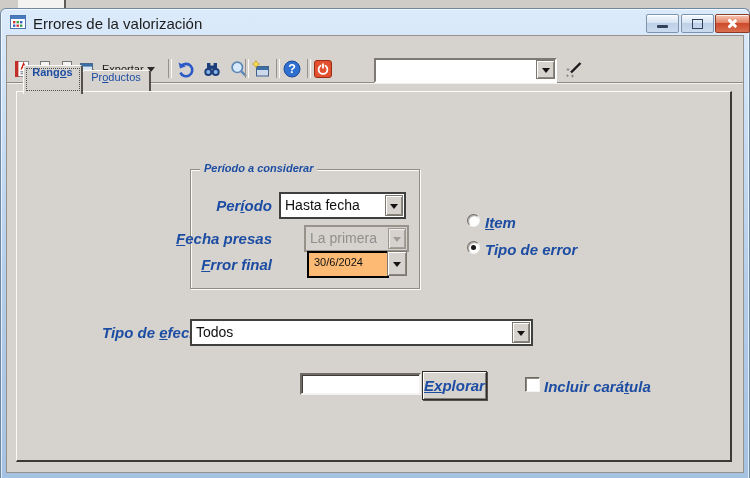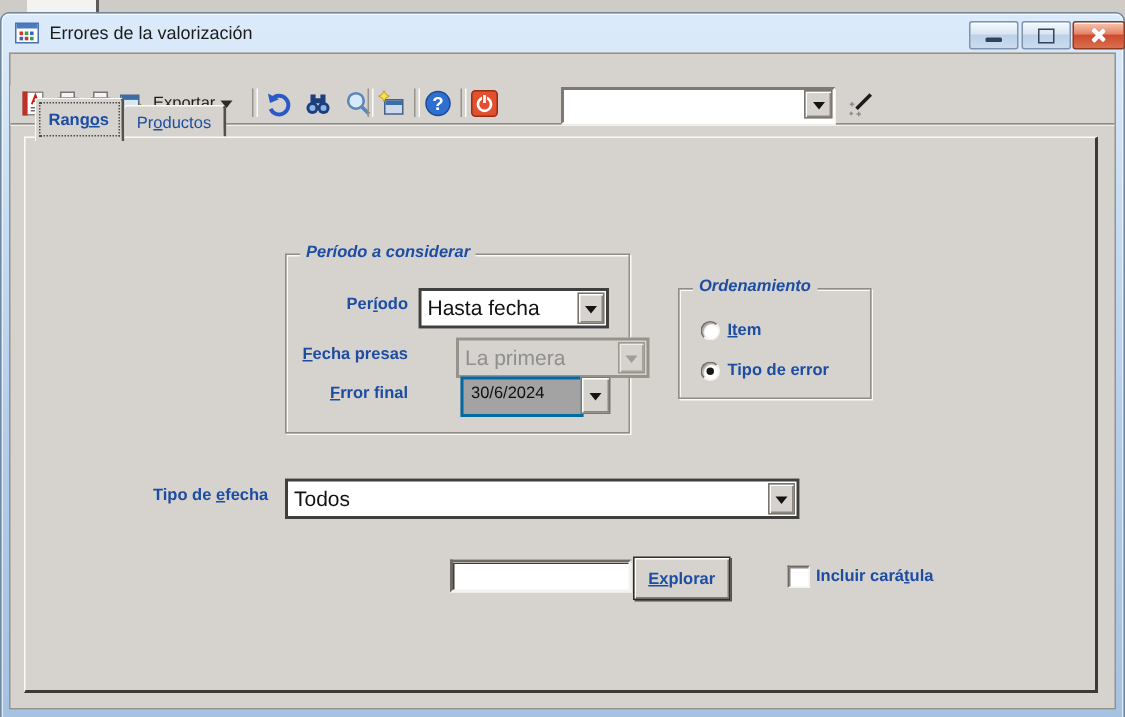--- a/index.html
+++ b/index.html
@@ -20,21 +20,21 @@
     left:0;top:8px;width:748px;height:470px;
     border:1px solid #6f89a3;
     border-bottom:none;
     border-radius:6px 6px 0 0;
     background:linear-gradient(180deg,#dcebfb 0%,#c6dcf4 30%,#b3cdea 60%,#a5c2e2 100%);
     box-shadow:inset 0 0 0 1px rgba(255,255,255,.65);
   }
   .titlebar{left:0;top:0;width:100%;height:26px;}
   .title-icon{left:9px;top:5px;width:16px;height:16px;}
   .title-text{
-    left:32px;top:6px;font-size:12px;color:#1c1c1c;white-space:nowrap;
+    left:32px;top:6px;font-size:15px;color:#1c1c1c;white-space:nowrap;
   }
   .winbtn{
     top:5px;height:17px;border:1px solid #7e94ad;border-radius:2px;
     background:linear-gradient(180deg,#f5fafe 0%,#d8e4f2 45%,#bcd0e7 50%,#cbdcef 100%);
     box-shadow:inset 0 1px 0 rgba(255,255,255,.8);
   }
   .btn-min{left:645px;width:31px;}
   .btn-restore{left:680px;width:31px;}
   .btn-close{
     left:714px;width:33px;
@@ -74,21 +74,21 @@
     display:flex;align-items:center;justify-content:center;
   }
   .arr{width:0;height:0;border:4px solid transparent;border-top:5px solid #141414;margin-top:5px;}
   .arr.dis{border-top-color:#a19d95;}
 
   
   .tab{
     background:#d6d3ce;font-size:11px;color:#1d4da3;text-align:center;
     border-style:solid;border-color:#fbfaf7 #55514a transparent #fbfaf7;
     border-width:1px 2px 0 1px;border-radius:3px 3px 0 0;
-    display:flex;align-items:center;justify-content:center;
+    display:flex;align-items:flex-start;justify-content:center;
   }
   .tab-active{
     left:16px;top:29px;width:57px;height:28px;z-index:3;
     font-weight:bold;outline:1px dotted #4d4d4d;outline-offset:-4px;
   }
   .tab-2{left:75px;top:34px;width:66px;height:22px;z-index:1;}
   .tab-3{left:144px;top:34px;width:71px;height:22px;z-index:1;}
 
   
   .tabpage{
@@ -103,34 +103,34 @@
     border:1px solid #918d86;
     box-shadow:inset 1px 1px 0 #fbfaf8,1px 1px 0 #fbfaf8;
   }
   .group-title{
     position:absolute;top:-8px;left:9px;background:#d6d3ce;padding:0 4px;
     font-size:11px;font-weight:bold;font-style:italic;color:#1d4da3;white-space:nowrap;
   }
   .g-periodo{left:173px;top:77px;width:228px;height:118px;}
   .g-orden{left:435px;top:100px;width:127px;height:72px;}
 
-  .lbl{font-size:11px;font-weight:bold;color:#1d4da3;white-space:nowrap;}
+  .lbl{font-size:15px;font-weight:bold;color:#1d4da3;white-space:nowrap;font-style:italic;}
   .lbl .key{text-decoration:underline;}
   .lbl-right{text-align:right;}
 
   
   .combo{background:#fff;border:2px solid #3f3f3d;}
   .combo .val{position:absolute;left:4px;top:3px;font-size:14px;color:#101010;white-space:nowrap;overflow:hidden;}
   .combo .cb-btn{right:1px;top:1px;bottom:1px;width:16px;}
   .combo.disabled{background:#d6d3ce;border-color:#97938b;}
   .combo.disabled .val{color:#8f8f8f;}
 
   .c-periodo{left:262px;top:100px;width:123px;height:23px;}
-  .c-fini{left:287px;top:133px;width:101px;height:23px;padding-left:24px;}
-  .datebox{left:290px;top:159px;width:78px;height:23px;background:#a3a3a3;border:2px solid #0369a1;}
+  .c-fini{left:287px;top:133px;width:101px;height:23px;}
+  .datebox{left:290px;top:159px;width:78px;height:23px;background:#fdba74;border:2px solid #000000;}
   .datebox .val{position:absolute;left:5px;top:3px;font-size:11px;color:#101010;}
   .date-btn{left:370px;top:159px;width:18px;height:23px;}
   .c-tipo{left:173px;top:227px;width:339px;height:23px;}
 
   .l-periodo{left:140px;top:105px;width:115px;}
   .l-fini{left:140px;top:138px;width:115px;}
   .l-ffin{left:140px;top:164px;width:115px;}
   .l-tipo{left:85px;top:232px;}
   .l-formato{left:80px;top:286px;}
 
@@ -331,23 +331,20 @@
       </div>
 
       <div class="abs lbl lbl-right l-ffin"><span class="key">F</span><span>rror final</span></div>
       <div class="abs datebox">
         <span class="val">30/6/2024</span>
       </div>
       <div class="cb-btn abs date-btn" style="position:absolute">
           <span class="arr"></span>
         </div>
 
-      <div class="abs group g-orden">
-        <span class="group-title">Ordenamiento</span>
-      </div>
       <div class="abs radio r-item"></div>
       <div class="abs lbl rl-item"><span class="key">It</span><span>em</span></div>
       <div class="abs radio r-tipo checked">
           <span class="dot"></span>
         </div>
       <div class="abs lbl rl-tipo"><span>Tipo de error</span></div>
 
       <div class="abs lbl l-tipo"><span>Tipo de </span><span class="key">e</span><span>fecha</span></div>
       <div class="abs combo c-tipo">
         <span class="val">Todos</span>

